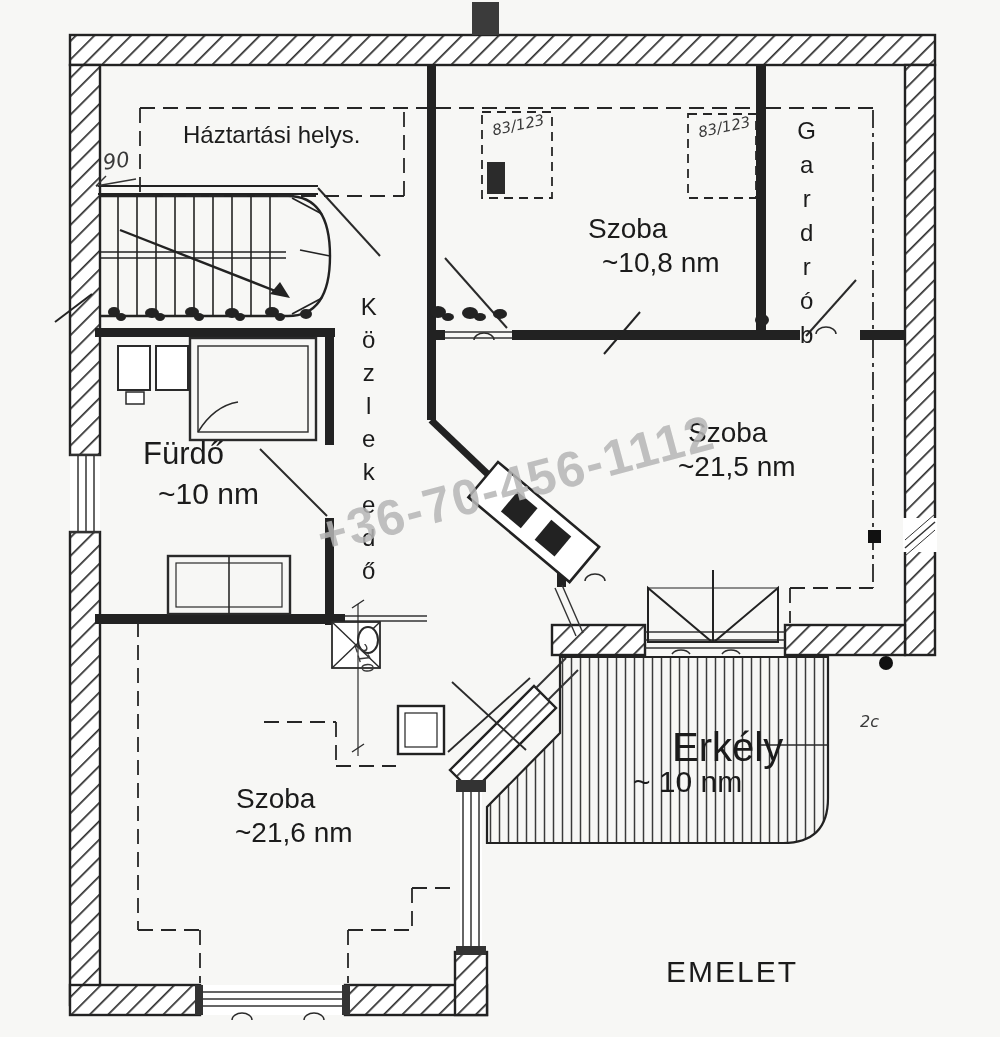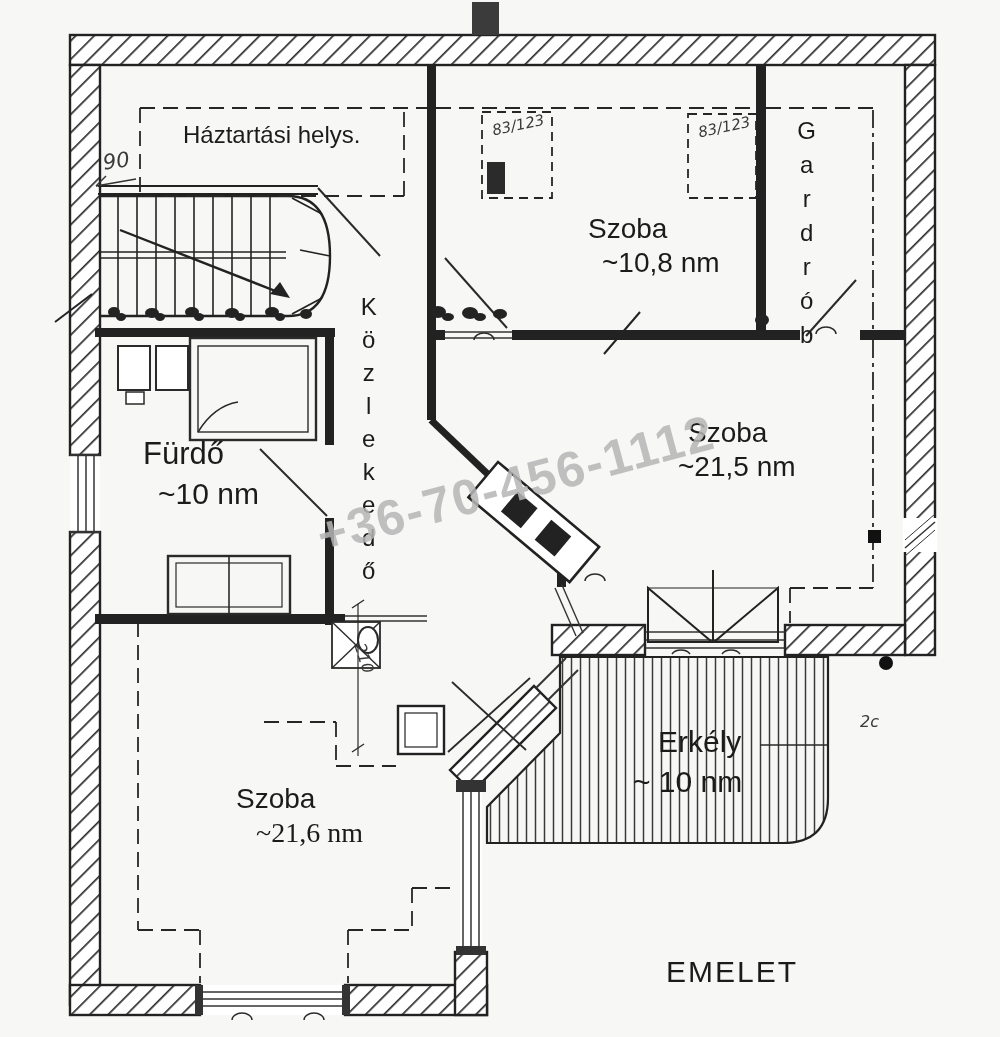--- a/index.html
+++ b/index.html
@@ -279,23 +279,23 @@
 
   <div class="lbl vert" style="left:356px;top:293px;font-size:24px;letter-spacing:6px;">Közlekedő</div>
 
   <div class="lbl" style="left:143px;top:438px;font-size:31px;">Fürdő</div>
   <div class="lbl" style="left:158px;top:478px;font-size:30px;">~10 nm</div>
 
   <div class="lbl" style="left:688px;top:418px;font-size:28px;">Szoba</div>
   <div class="lbl" style="left:678px;top:452px;font-size:28px;">~21,5 nm</div>
 
   <div class="lbl" style="left:236px;top:784px;font-size:28px;">Szoba</div>
-  <div class="lbl" style="left:256px;top:818px;font-size:28px;font-family:Liberation Serif, serif;">~21,6 nm</div>
-
-  <div class="lbl" style="left:634px;top:726px;font-size:30px;padding-left:24px;">Erkély</div>
+  <div class="lbl" style="left:235px;top:818px;font-size:28px;">~21,6 nm</div>
+
+  <div class="lbl" style="left:648px;top:726px;font-size:40px;padding-left:24px;">Erkély</div>
   <div class="lbl" style="left:633px;top:766px;font-size:30px;">~ 10 nm</div>
 
   <div class="lbl" style="left:666px;top:956px;font-size:30px;letter-spacing:2px;">EMELET</div>
 
   <div class="lbl hand" style="left:103px;top:150px;font-size:21px;transform:rotate(-8deg);">90</div>
   <div class="lbl hand" style="left:492px;top:118px;font-size:15px;transform:rotate(-12deg);">83/123</div>
   <div class="lbl hand" style="left:698px;top:120px;font-size:15px;transform:rotate(-12deg);">83/123</div>
   <div class="lbl hand" style="left:348px;top:650px;font-size:16px;transform:rotate(72deg);">210</div>
   <div class="lbl hand" style="left:860px;top:714px;font-size:16px;">2c</div>
 

